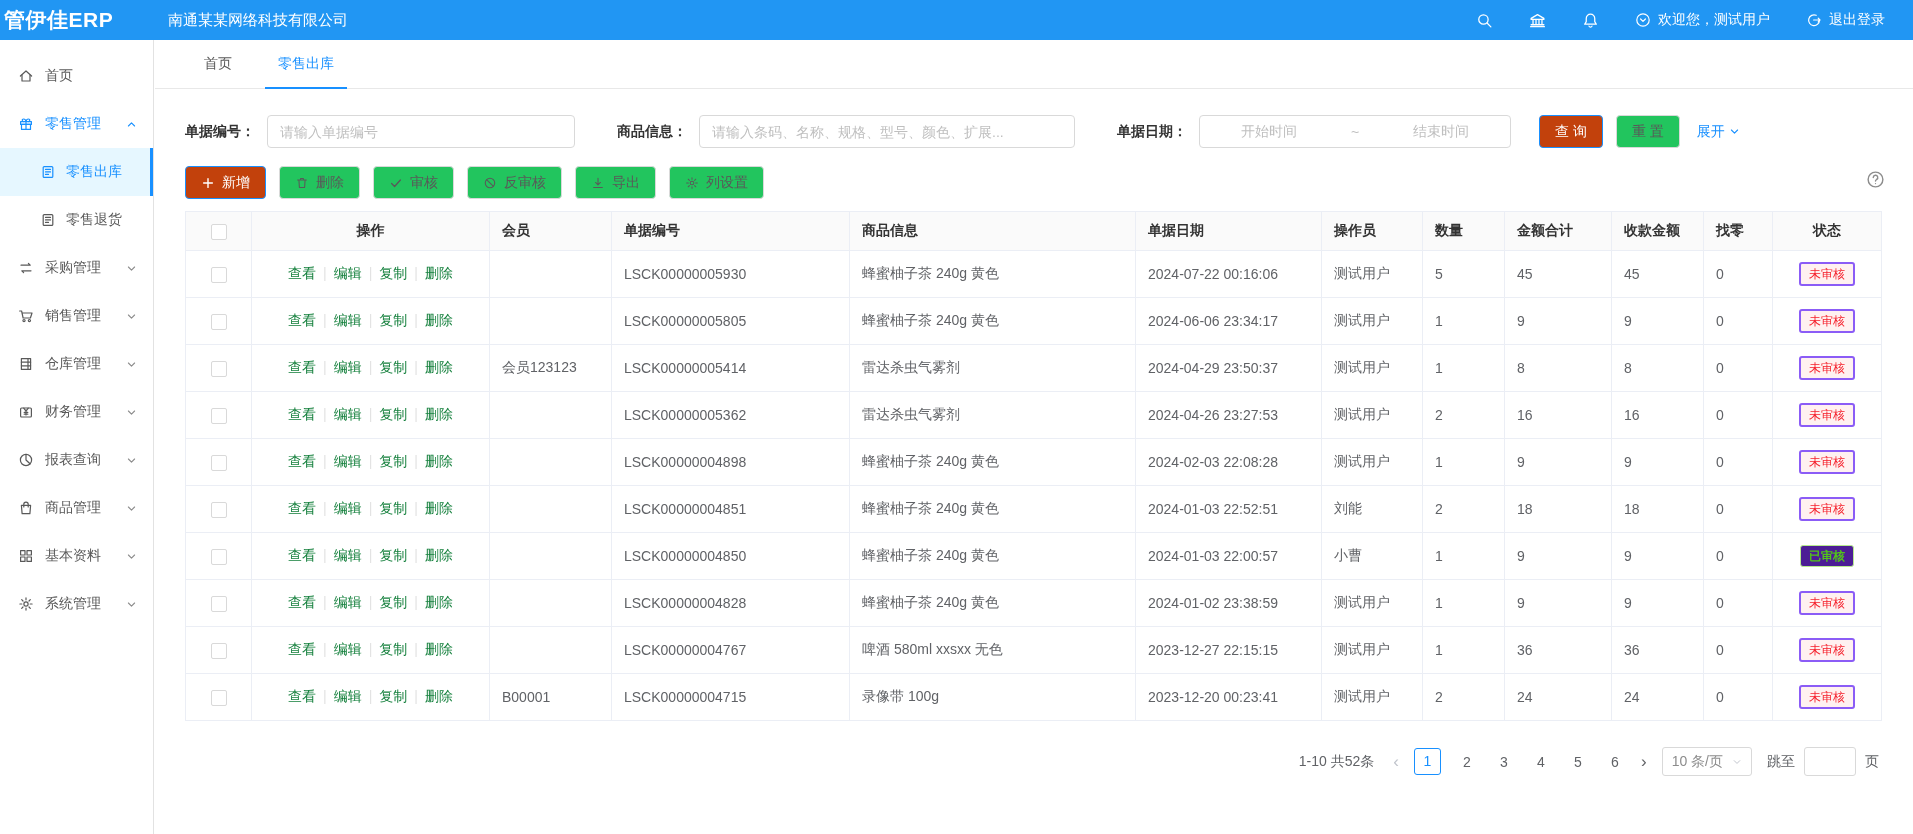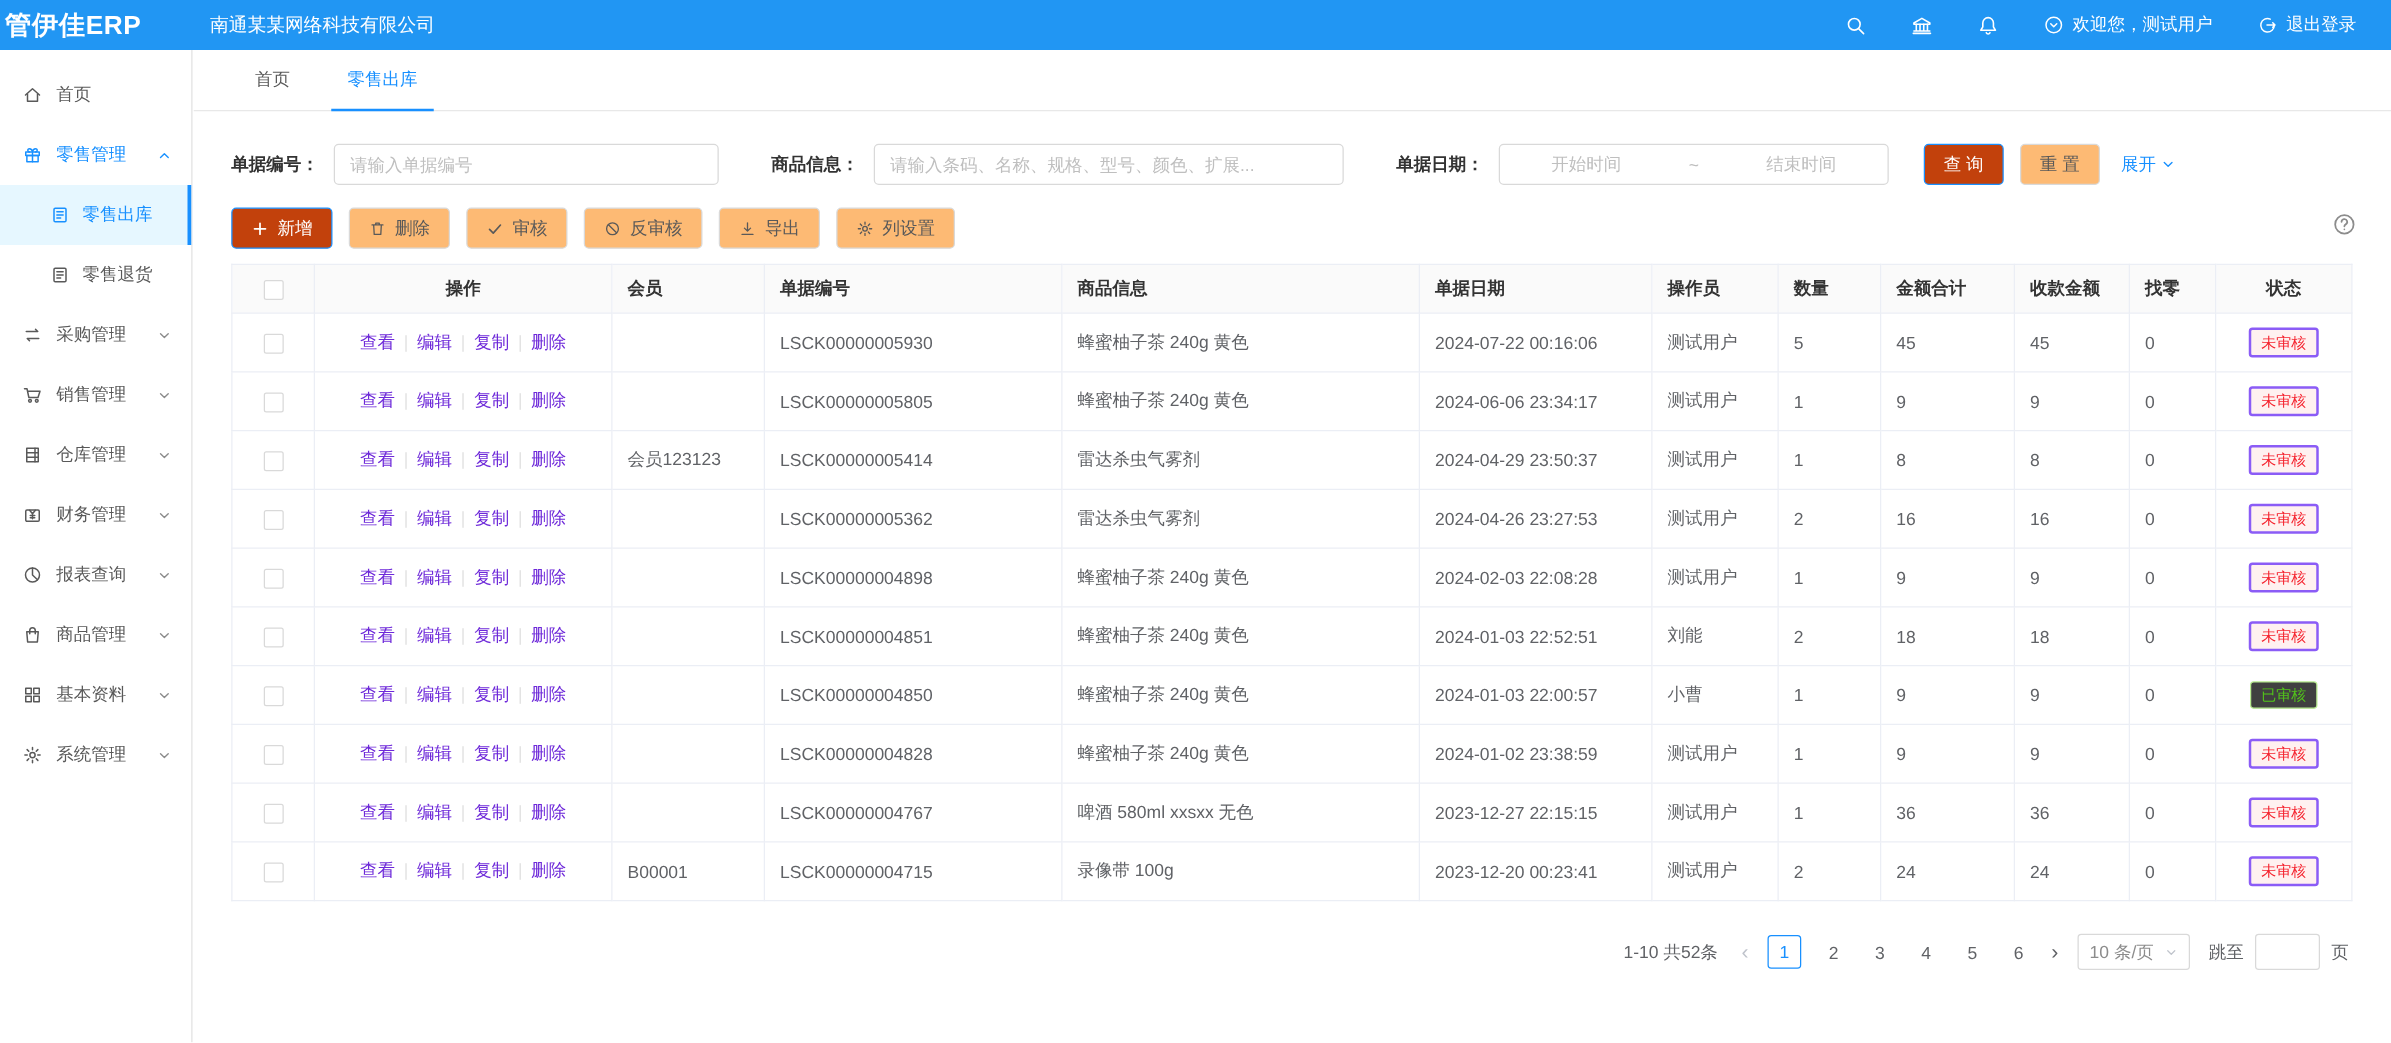--- a/index.html
+++ b/index.html
@@ -37,43 +37,43 @@
 
   
   .filters{display:flex;align-items:center;padding:26px 0 16px 30px;}
   .f-label{font-weight:700;color:#333;white-space:nowrap;}
   .f-item{display:flex;align-items:center;gap:12px;margin-right:42px;}
   input.text-input{height:33px;border:1px solid #d9d9d9;border-radius:4px;padding:0 12px;font-size:14px;color:#595959;outline:none;font-family:inherit;}
   input.text-input::placeholder{color:#bfbfbf;}
   .order-input{width:308px;}
   .product-input{width:376px;}
   .date-range{width:312px;height:33px;border:1px solid #d9d9d9;border-radius:4px;display:flex;align-items:center;justify-content:space-around;color:#bfbfbf;background:#fff;cursor:pointer;padding:0 14px;}
-  .btn{height:33px;border-radius:4px;display:inline-flex;align-items:center;gap:7px;padding:0 15px;font-size:14px;cursor:pointer;background:#fdba74;border:1px solid #d9d9d9;color:#595959;white-space:nowrap;}
+  .btn{height:33px;border-radius:4px;display:inline-flex;align-items:center;gap:7px;padding:0 15px;font-size:14px;cursor:pointer;background:#22c55e;border:1px solid #d9d9d9;color:#595959;white-space:nowrap;}
   .btn.primary{background:#c2410c;border-color:#1890ff;color:#fff;}
   .expand-link{color:#1890ff;display:flex;align-items:center;gap:4px;margin-left:17px;cursor:pointer;}
   .expand-link .icon{width:11px;height:11px;}
   .filters .btn + .btn{margin-left:13px;}
 
   
   .toolbar{display:flex;align-items:center;gap:13px;padding:2px 0 12px 30px;position:relative;}
   .toolbar .btn .icon{width:14px;height:14px;}
   .help-icon{position:absolute;right:28px;top:6px;width:19px;height:19px;color:#8c8c8c;cursor:pointer;}
 
   
   table{border-collapse:collapse;table-layout:fixed;margin-left:30px;width:1696px;}
   th,td{border:1px solid #ebeef5;overflow:hidden;white-space:nowrap;}
   thead th{background:#fafafa;color:#333;font-weight:700;height:39px;padding:0 12px;text-align:left;font-size:14px;}
   thead th.center,td.center{text-align:center;}
   tbody td{height:47px;padding:0 12px;color:#606266;background:#fff;}
   .cb{width:16px;height:16px;border:1px solid #d9d9d9;border-radius:2px;display:inline-block;background:#fff;vertical-align:middle;cursor:pointer;}
-  .alink{color:#6d28d9;cursor:pointer;}
+  .alink{color:#15803d;cursor:pointer;}
   .sep{color:#e3e3e3;margin:0 7px;}
   .tag{display:inline-block;padding:1px 8px;font-size:12px;border-radius:3px;line-height:18px;}
   .tag.red{color:#f5222d;background:#fff1f0;border:2px solid #8b5cf6;}
-  .tag.green{color:#52c41a;background:#404040;border:1px solid #b7eb8f;}
+  .tag.green{color:#52c41a;background:#4c1d95;border:1px solid #b7eb8f;font-weight:bold;}
 
   
   .pagination{display:flex;align-items:center;justify-content:flex-end;margin:26px 34px 0 0;gap:15px;color:#606266;}
   .page-range{margin-right:4px;}
   .page-arrow{color:#c0c4cc;font-size:17px;cursor:pointer;line-height:1;}
   .page-num{min-width:22px;text-align:center;cursor:pointer;color:#606266;}
   .page-num.active{border:1px solid #1890ff;color:#1890ff;border-radius:3px;height:27px;line-height:25px;min-width:27px;}
   .page-size{border:1px solid #d9d9d9;border-radius:3px;height:29px;display:flex;align-items:center;gap:9px;padding:0 9px;color:#8c8c8c;cursor:pointer;}
   .page-size .icon{width:10px;height:10px;color:#c0c4cc;}
   .jump-input{width:52px;height:29px;border:1px solid #d9d9d9;border-radius:3px;outline:none;padding:0 6px;font-family:inherit;}

